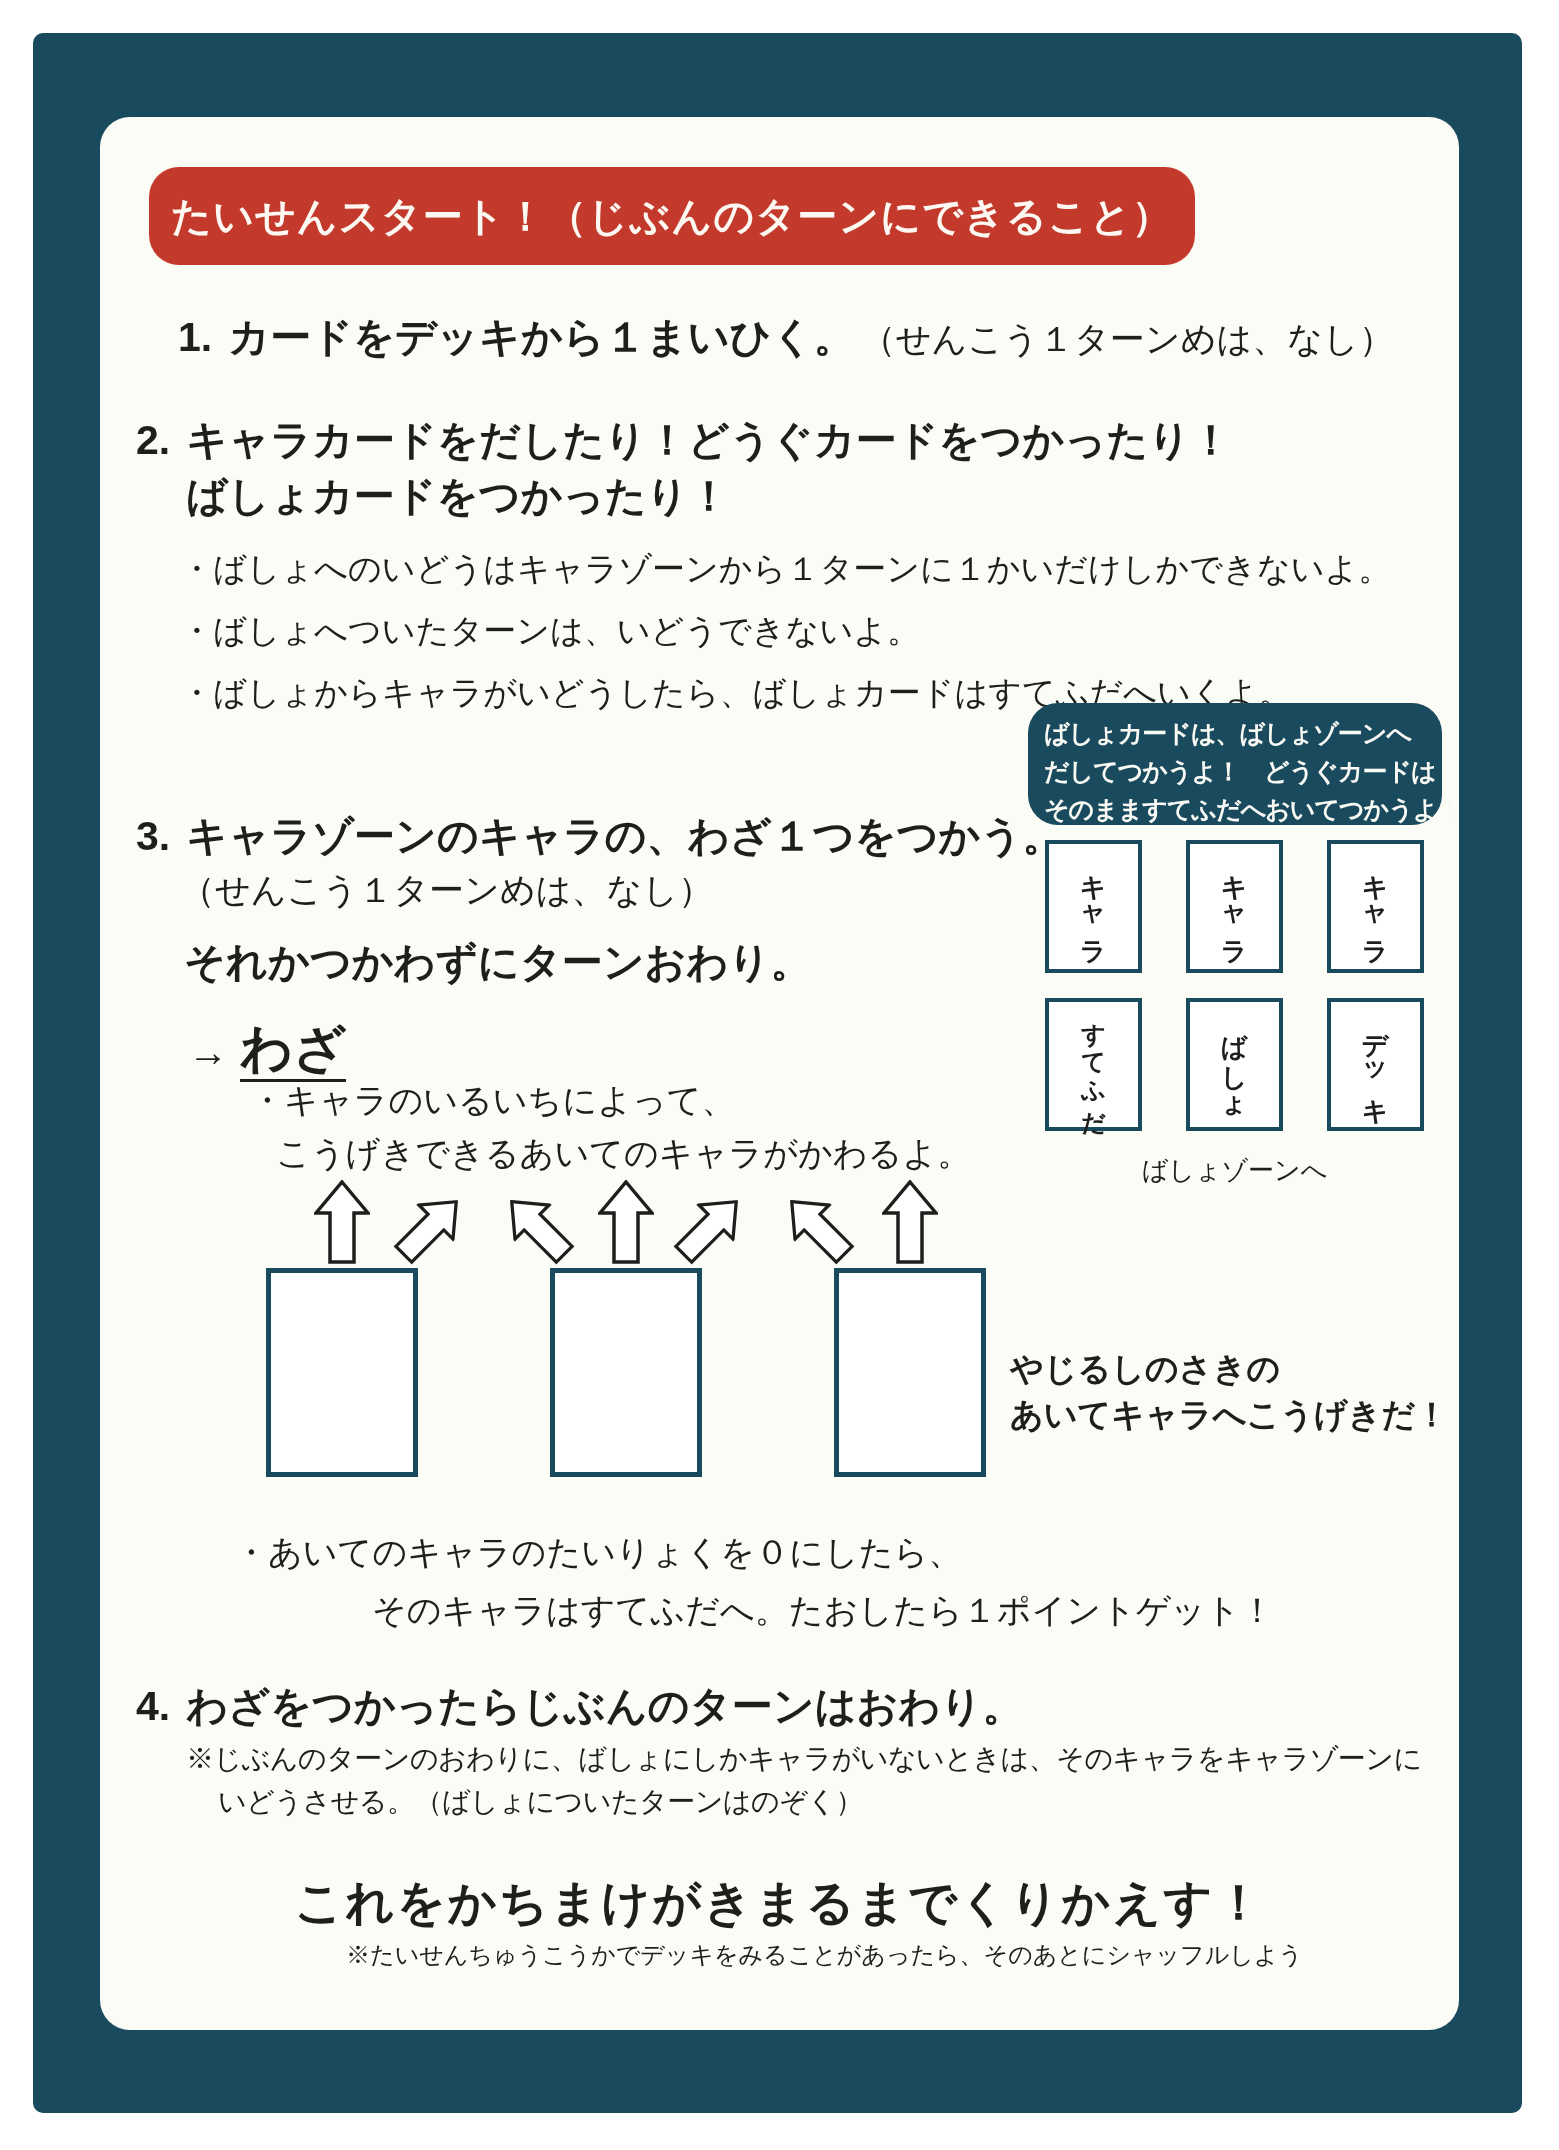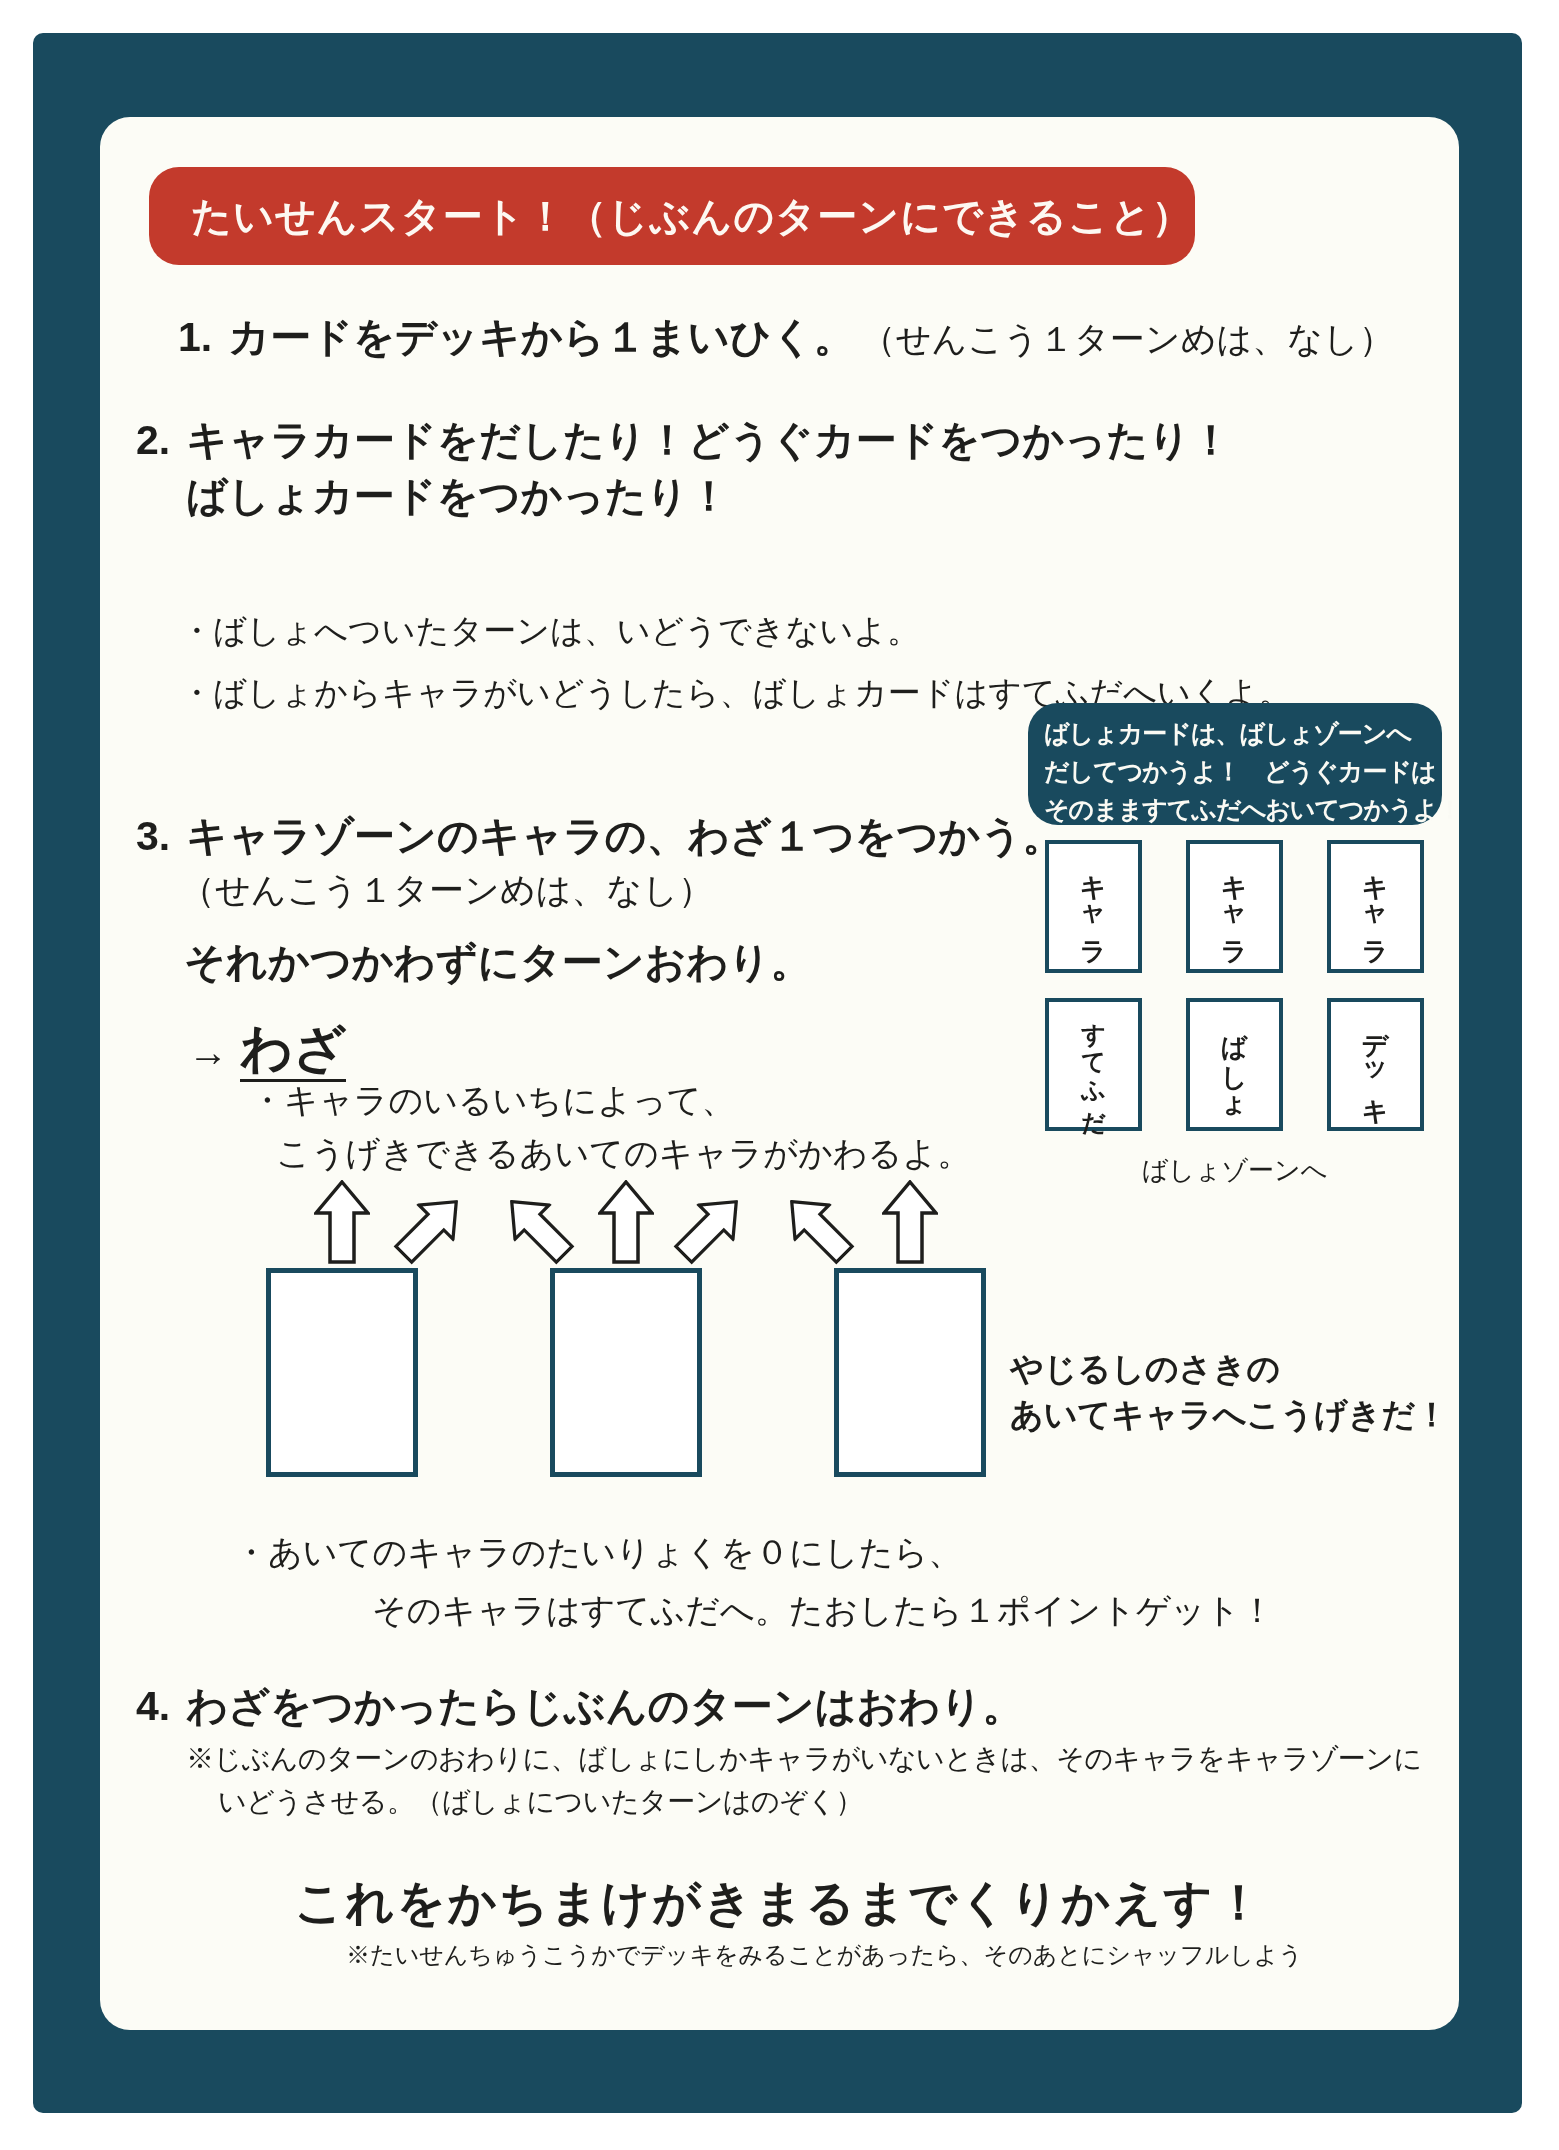--- a/index.html
+++ b/index.html
@@ -13,21 +13,21 @@
     background:#194a5e;border-radius:10px;
   }
   .page{
     position:absolute;left:100px;top:117px;width:1359px;height:1913px;
     background:#fcfcf6;border-radius:30px;
   }
   .abs{position:absolute;white-space:nowrap;}
   .banner{
     left:49px;top:50px;width:1046px;height:98px;background:#c33a2c;
     border-radius:30px;display:flex;align-items:center;box-sizing:border-box;
-    padding-left:42px;color:#fdf8f2;font-size:40px;font-weight:bold;letter-spacing:1px;
+    padding-left:22px;color:#fdf8f2;font-size:40px;font-weight:bold;letter-spacing:1px;
   }
   .step-heading{font-size:41px;font-weight:bold;}
   .step-num{display:inline-block;margin-right:16px;}
   .paren-inline{font-size:35px;font-weight:normal;margin-left:6px;}
   .body-text{font-size:33px;font-weight:normal;}
   .mid-text{font-size:34px;font-weight:normal;}
   .callout{
     left:928px;top:586px;width:414px;height:122px;background:#194a5e;border-radius:30px;
     box-sizing:border-box;padding:11px 10px 0 16px;color:#fafaf4;
     font-size:25px;font-weight:bold;line-height:38px;letter-spacing:-1px;
@@ -65,20 +65,21 @@
 
   <div class="abs step-heading" style="left:36px;top:193px;margin-left:42px;">
     <span class="step-num">1.</span><span>カードをデッキから１まいひく。</span><span class="paren-inline">（せんこう１ターンめは、なし）</span>
   </div>
 
   <div class="abs step-heading" style="left:36px;top:296px;">
     <span class="step-num">2.</span><span>キャラカードをだしたり！どうぐカードをつかったり！</span>
   </div>
   <div class="abs step-heading" style="left:86px;top:352px;">ばしょカードをつかったり！</div>
 
+  <div class="abs body-text" style="left:80px;top:430px;">・ばしょへのいどうはキャラゾーンから１ターンに１かいだけしかできないよ。</div>
   <div class="abs body-text" style="left:80px;top:492px;">・ばしょへついたターンは、いどうできないよ。</div>
   <div class="abs body-text" style="left:80px;top:554px;">・ばしょからキャラがいどうしたら、ばしょカードはすてふだへいくよ。</div>
 
   <div class="abs callout">
     <div>ばしょカードは、ばしょゾーンへ</div>
     <div>だしてつかうよ！　どうぐカードは</div>
     <div>そのまますてふだへおいてつかうよ！</div>
   </div>
 
   <div class="abs step-heading" style="left:36px;top:692px;">

